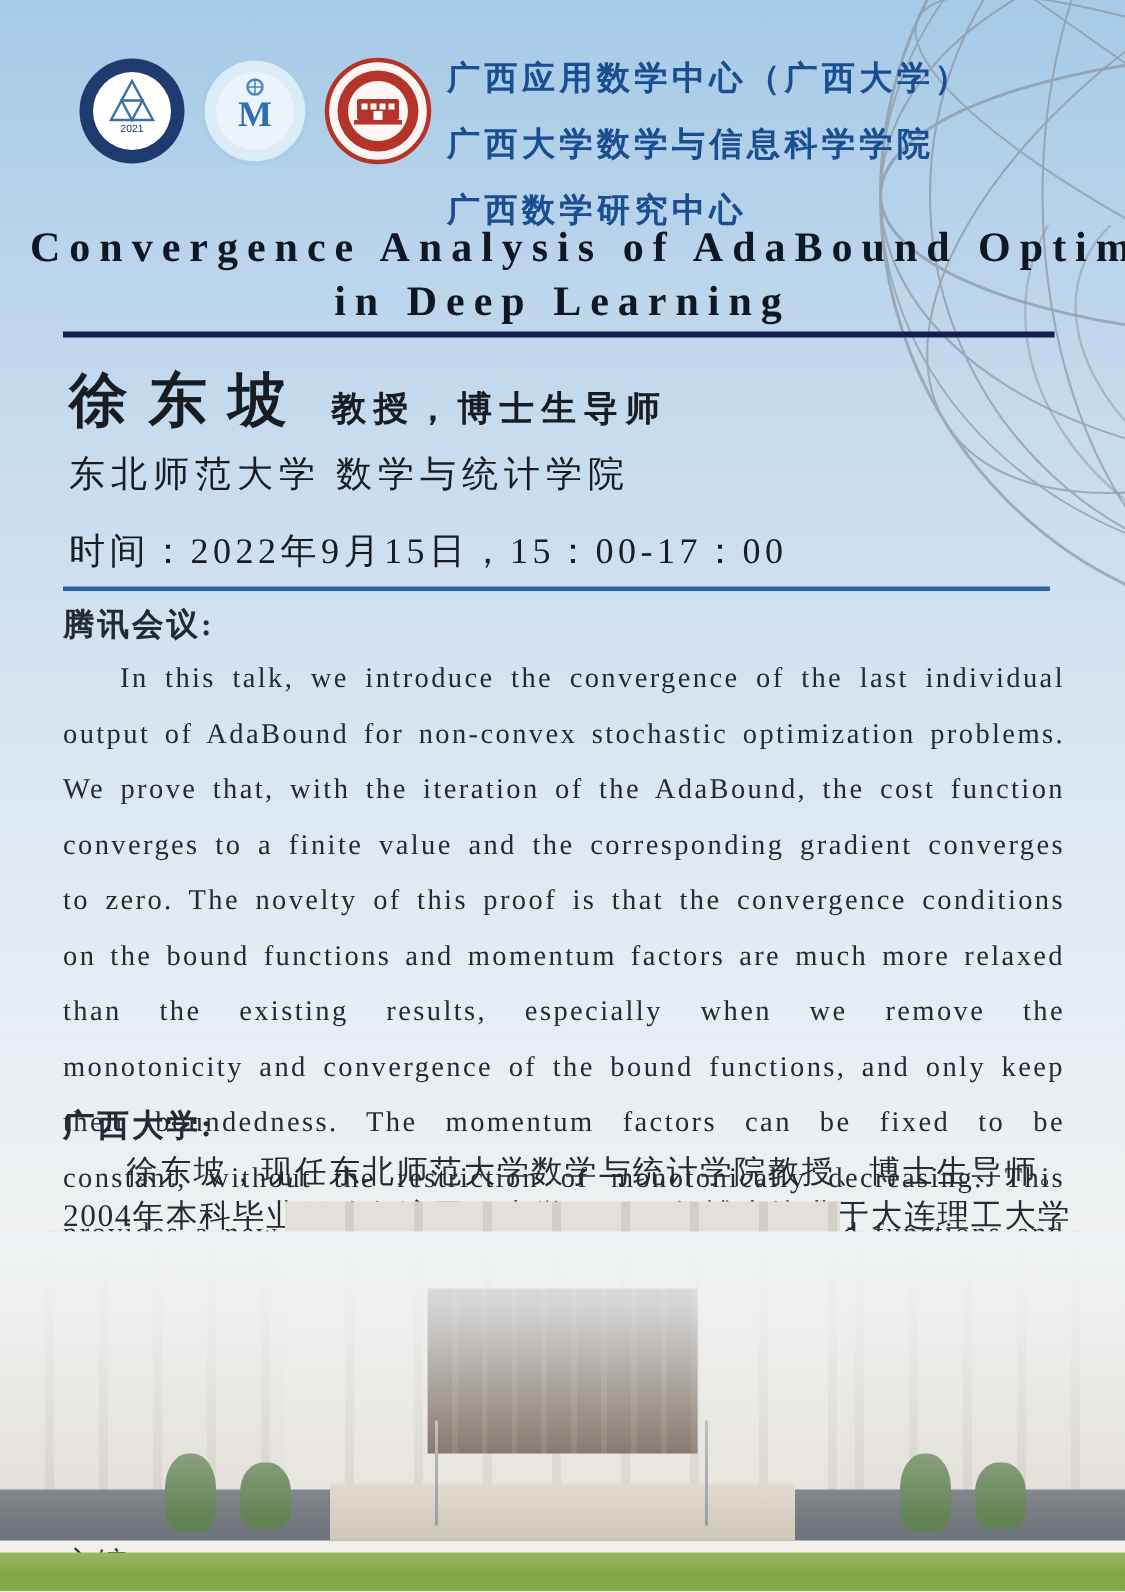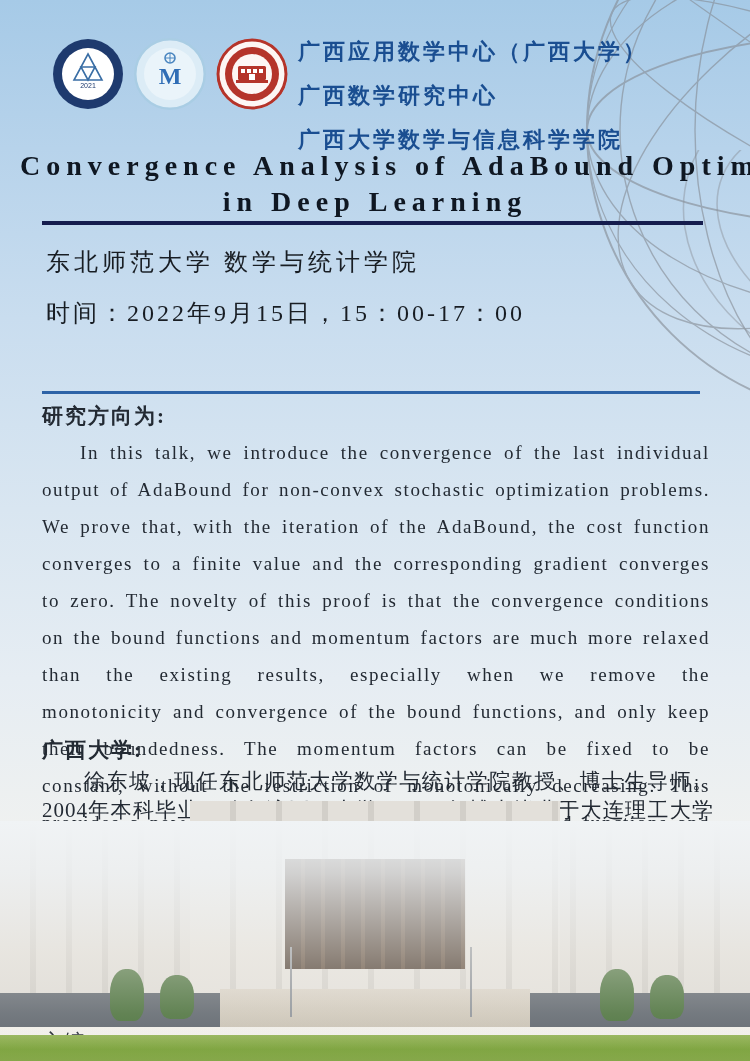--- a/index.html
+++ b/index.html
@@ -116,39 +116,43 @@
             <rect x="31" y="31" width="4" height="4"></rect>
           <rect x="37" y="31" width="4" height="4"></rect>
             <rect x="43" y="31" width="4" height="4"></rect>
           <rect x="33" y="36" width="6" height="6"></rect>
         </g>
         <rect x="20" y="42" width="32" height="3" fill="#b5342a"></rect>
       </svg>
     </div>
     <div class="orgs">
       <div class="org-line">广西应用数学中心（广西大学）</div>
+      <div class="org-line">广西大学数学与信息科学学院</div>
       <div class="org-line">广西数学研究中心</div>
-      <div class="org-line">广西大学数学与信息科学学院</div>
     </div>
   </div>
 
   <div class="title">
     <div class="t-line">Convergence Analysis of AdaBound Optimizer</div>
     <div class="t-line">in Deep Learning</div>
   </div>
   <div class="rule-dark"></div>
 
   <div class="speaker">
+    <div class="name-row">
+      <span class="sp-name">徐东坡</span>
+      <span class="sp-degree">教授，博士生导师</span>
+    </div>
     <div class="sp-affil">东北师范大学 数学与统计学院</div>
     <div class="sp-time">时间：2022年9月15日，15：00-17：00</div>
   </div>
   <div class="rule-blue"></div>
 
   <div class="abstract">
-    <div class="sec-head">研究方向为:</div>
+    <div class="sec-head">腾讯会议:</div>
     <div class="abs-body">In this talk, we introduce the convergence of the last individual output of AdaBound for non-convex stochastic optimization problems. We prove that, with the iteration of the AdaBound, the cost function converges to a finite value and the corresponding gradient converges to zero. The novelty of this proof is that the convergence conditions on the bound functions and momentum factors are much more relaxed than the existing results, especially when we remove the monotonicity and convergence of the bound functions, and only keep their boundedness. The momentum factors can be fixed to be constant, without the restriction of monotonically decreasing. This provides a new perspective on understanding the bound functions and momentum factors of AdaBound.</div>
   </div>
 
   <div class="bio">
     <div class="sec-head">广西大学:</div>
     <div class="bio-body">徐东坡，现任东北师范大学数学与统计学院教授、博士生导师。2004年本科毕业于哈尔滨工程大学，2009年博士毕业于大连理工大学计算数学专业。研究方向为：深度学习的优化理论与应用。作为第一作者曾经在《IEEE Trans. Neural Netw. Learn. Syst》、《IEEE Trans. Signal Process》、《Neural Networks》、《Neural Computation》以及《Neurocomputing》等杂志发表十余篇SCI论文。主持国家自然科学基金面上项目，国家自然科学基金青年基金，吉林省科技厅优秀青年人才基金。作为课题骨干参加了两项国家重点研发计划项目。目前担任Frontiers in Artificial Intelligence和Frontiers in Big Data期刊的副主编。</div>
   </div>
 
   <div class="photo">
     <div class="bldg-wall"></div>

